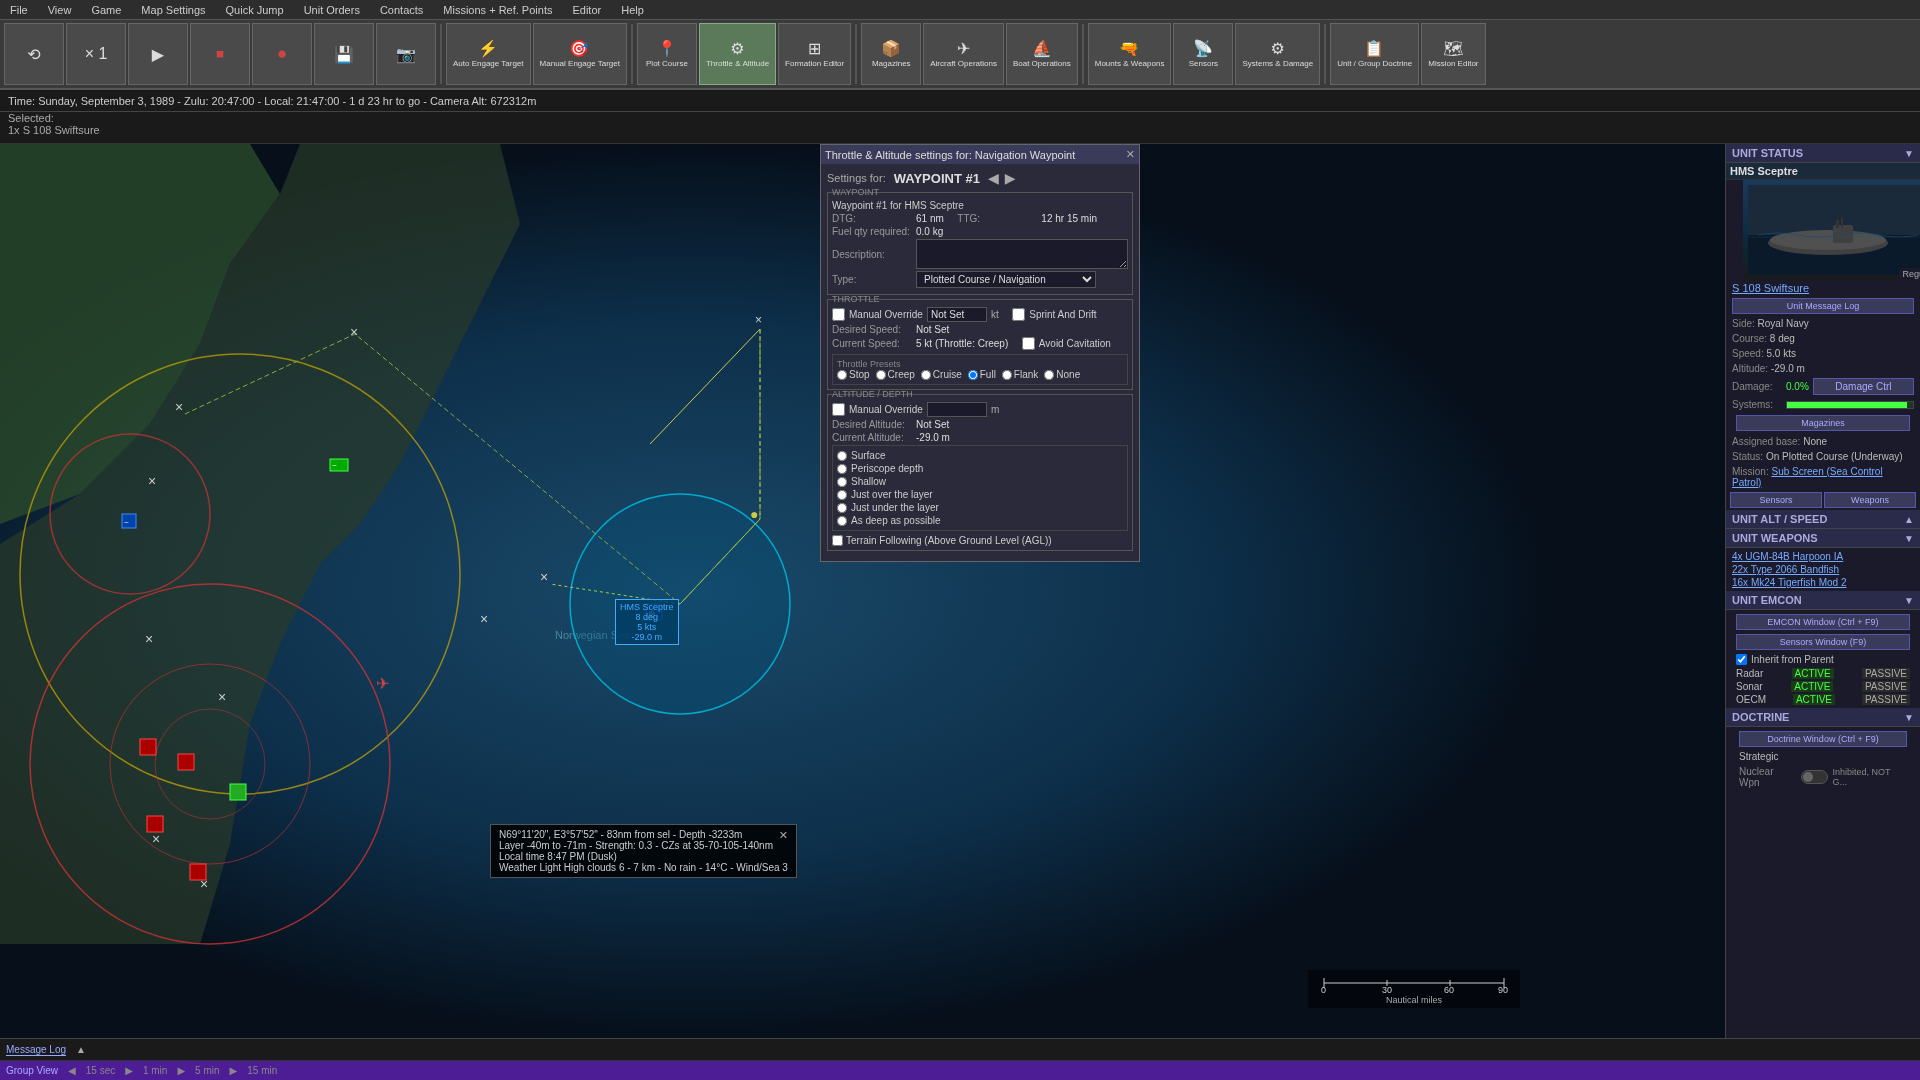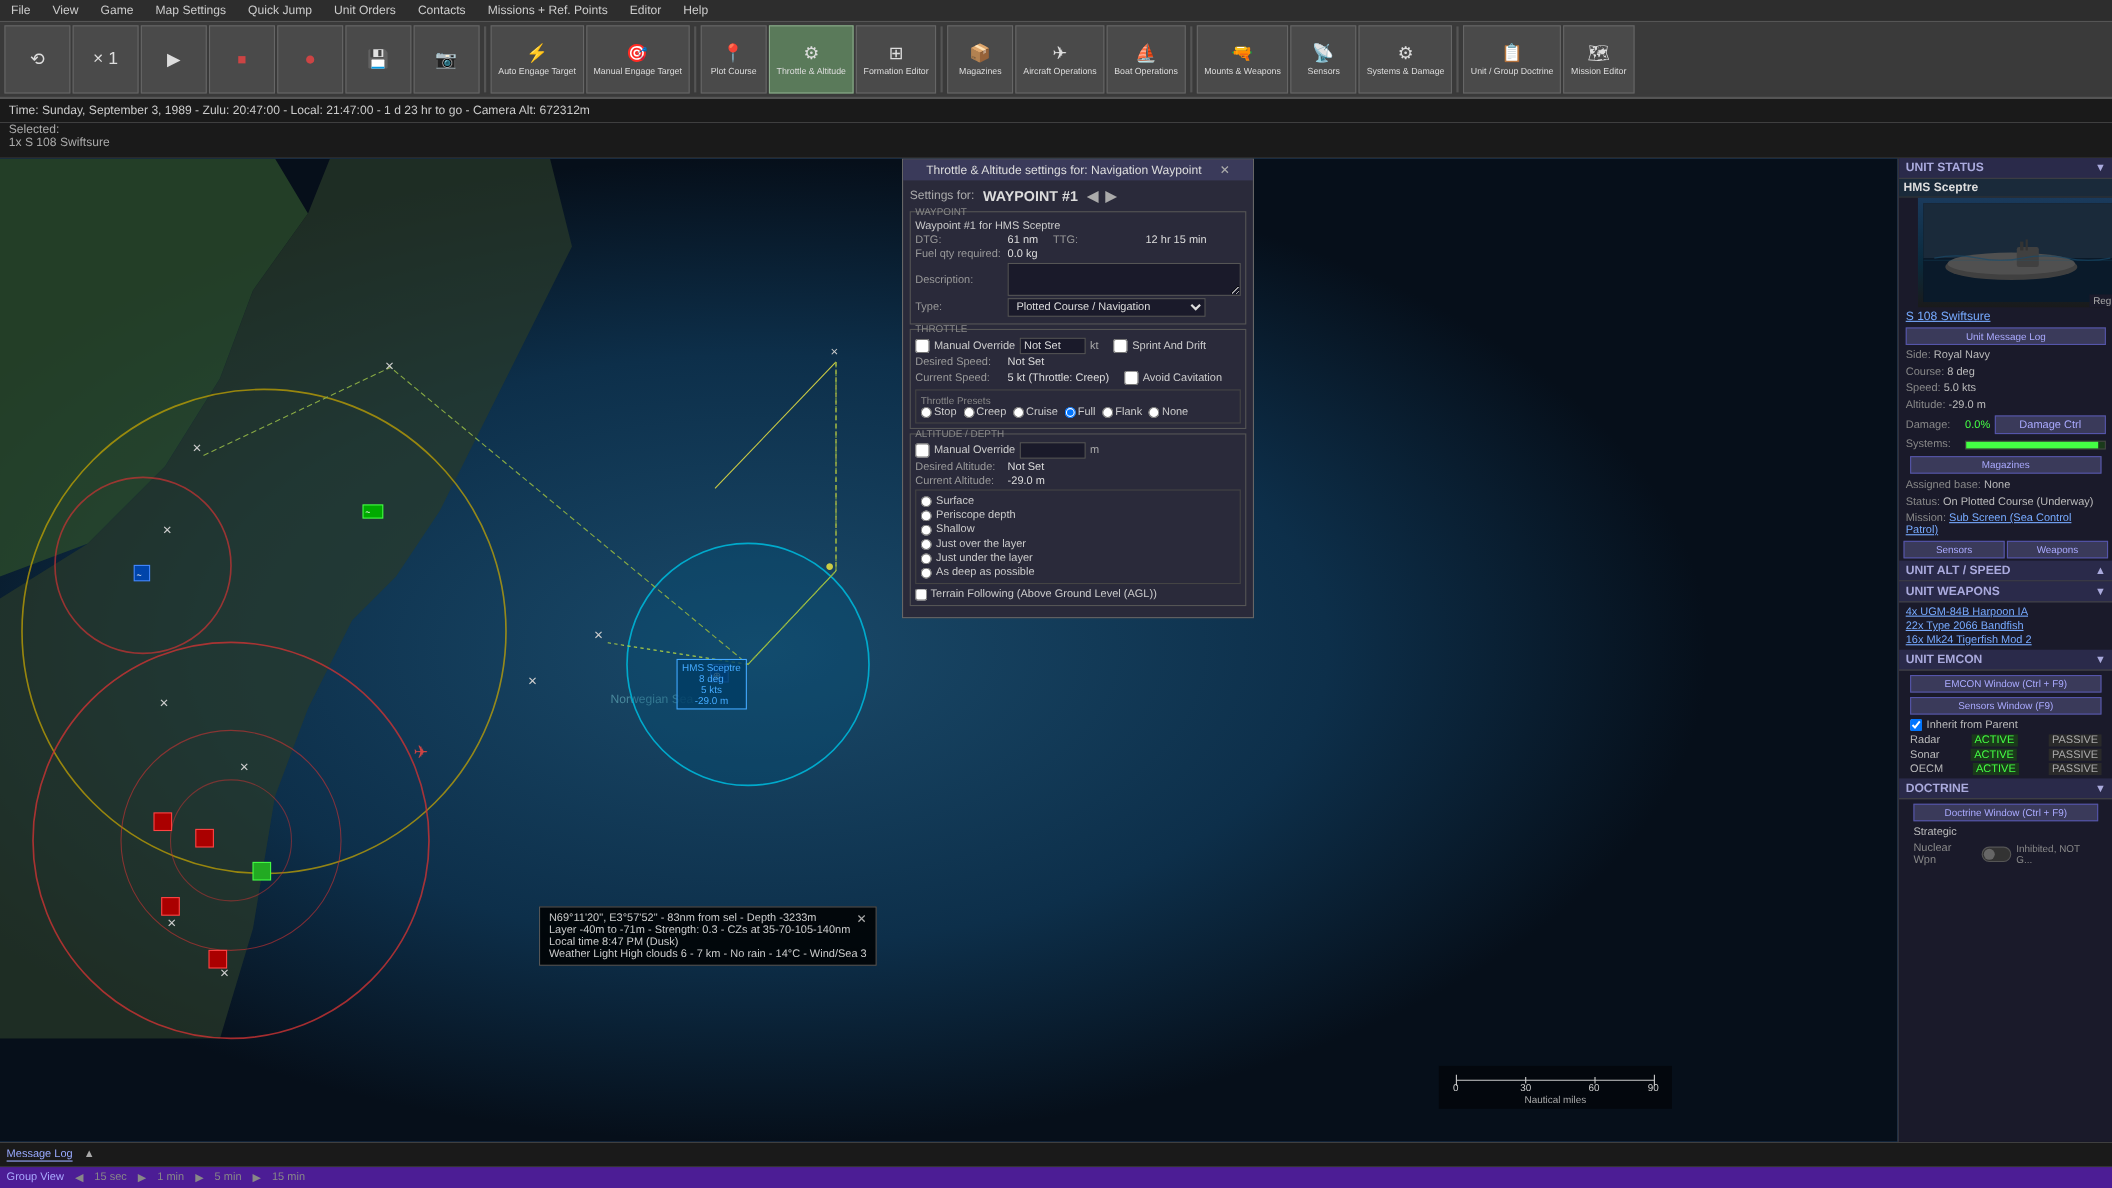--- a/index.html
+++ b/index.html
@@ -64,21 +64,21 @@
     .small-btn { flex: 1; background: #3a3a5a; border: 1px solid #55a; color: #aaf; font-size: 9px; padding: 2px 3px; cursor: pointer; text-align: center; }
 
     .scale-bar { position: absolute; bottom: 30px; right: 205px; background: rgba(0,0,0,0.5); padding: 3px 6px; }
 
     
     #bottom-bar { background: #1a1a1a; height: 22px; display: flex; align-items: center; padding: 0 6px; border-top: 1px solid #444; font-size: 10px; color: #aaa; }
     #status-bar { background: #4c1d95; height: 20px; display: flex; align-items: center; padding: 0 6px; border-top: 1px solid #333; font-size: 10px; color: #888; gap: 10px; }
 
     
     #waypoint-dialog { position: absolute; top: 0; left: 820px; width: 320px; background: #2a2a3a; border: 1px solid #666; z-index: 100; }
-    #waypoint-dialog .dialog-title { background: #3a3a5a; color: #ddd; padding: 3px 21px; font-size: 11px; display: flex; justify-content: space-between; align-items: center; }
+    #waypoint-dialog .dialog-title { background: #3a3a5a; color: #ddd; padding: 3px 4px; font-size: 11px; display: flex; justify-content: space-between; align-items: center; }
     #waypoint-dialog .dialog-close { cursor: pointer; color: #aaa; }
     #waypoint-dialog .dialog-body { padding: 6px; }
     .dialog-section { border: 1px solid #555; margin: 4px 0; padding: 4px; }
     .dialog-row { display: flex; align-items: center; gap: 4px; margin: 2px 0; font-size: 10px; color: #ccc; }
     .dialog-label { color: #999; min-width: 80px; font-size: 10px; }
     .dialog-value { color: #ddd; font-size: 10px; }
     .dialog-select { background: #1a1a2a; border: 1px solid #555; color: #ddd; font-size: 10px; padding: 1px 3px; width: 180px; }
     .dialog-textarea { background: #1a1a2a; border: 1px solid #555; color: #ddd; font-size: 10px; padding: 2px; width: 100%; height: 30px; }
     .waypoint-nav { display: flex; align-items: center; gap: 6px; font-size: 14px; color: #aaa; cursor: pointer; }
     .throttle-presets { display: flex; gap: 6px; align-items: center; flex-wrap: wrap; }

